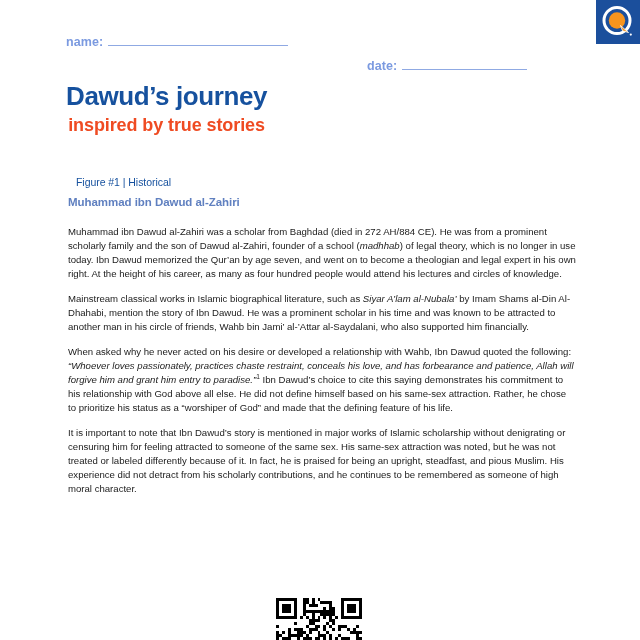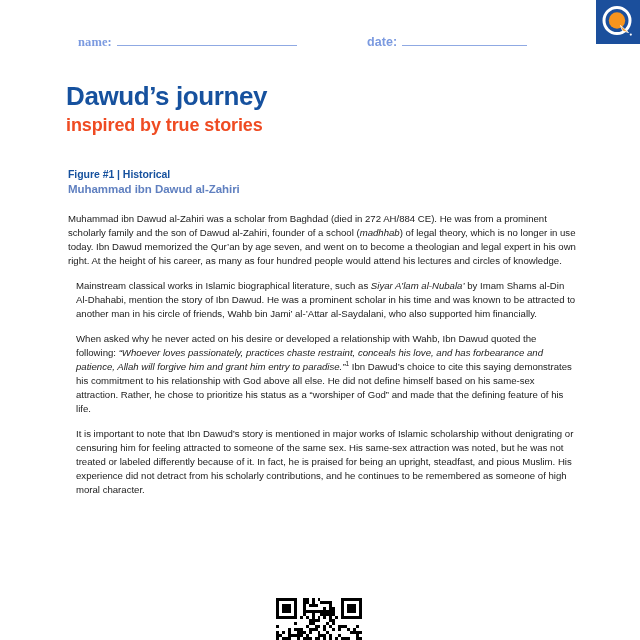--- a/index.html
+++ b/index.html
@@ -38,42 +38,43 @@
     left: 62px;
     right: 60px;
     height: 18px;
   }
   .field {
     position: absolute;
     display: flex;
     align-items: baseline;
     white-space: nowrap;
   }
-  .field-name { left: 16px; font-family: Liberation Serif, serif; }
-  .field-date { left: 305px; }
+  .field-name { left: 4px; }
+  .field-date { left: 305px; margin-top: 24px; }
   .field-label {
     font-size: 12.5px;
     font-weight: bold;
     color: #7b9ae0;
     letter-spacing: 0.1px;
   }
   .field-rule {
     display: inline-block;
     height: 11px;
     border-bottom: 1.4px solid #8fa9e3;
     margin-left: 5px;
   }
   .rule-name { width: 180px; }
   .rule-date { width: 125px; }
 
   
   .masthead {
     position: absolute;
     top: 83px;
     left: 66px;
+    text-align: center;
   }
   .doc-title {
     font-size: 26px;
     font-weight: bold;
     color: #16519e;
     letter-spacing: -0.4px;
     line-height: 1.05;
     margin: 0;
   }
   .doc-subtitle {
@@ -87,41 +88,41 @@
 
   
   .content {
     position: absolute;
     top: 168px;
     left: 68px;
     width: 508px;
   }
   .figure-label {
     font-size: 10.5px;
-    font-weight: bold;
+    font-weight: normal;
     color: #16519e;
-    margin: 0;
+    margin: 8px;
     letter-spacing: -0.05px;
   }
   .figure-person {
     font-size: 11.5px;
     font-weight: bold;
     color: #6080c0;
     margin: 3px 0 0 0;
     letter-spacing: -0.05px;
   }
 
   .para {
     font-size: 9.6px;
     line-height: 1.46;
     color: #1b1b1b;
     margin: 0;
     text-align: left;
   }
-  .para + .para { margin-top: 11px; margin-left: 8px; }
+  .para + .para { margin-top: 11px; }
   .p-first { margin-top: 17px; }
   .para i, .para em { font-style: italic; }
   .para sup {
     font-size: 6.6px;
     vertical-align: super;
     line-height: 0;
   }
 
   
   .cta {

